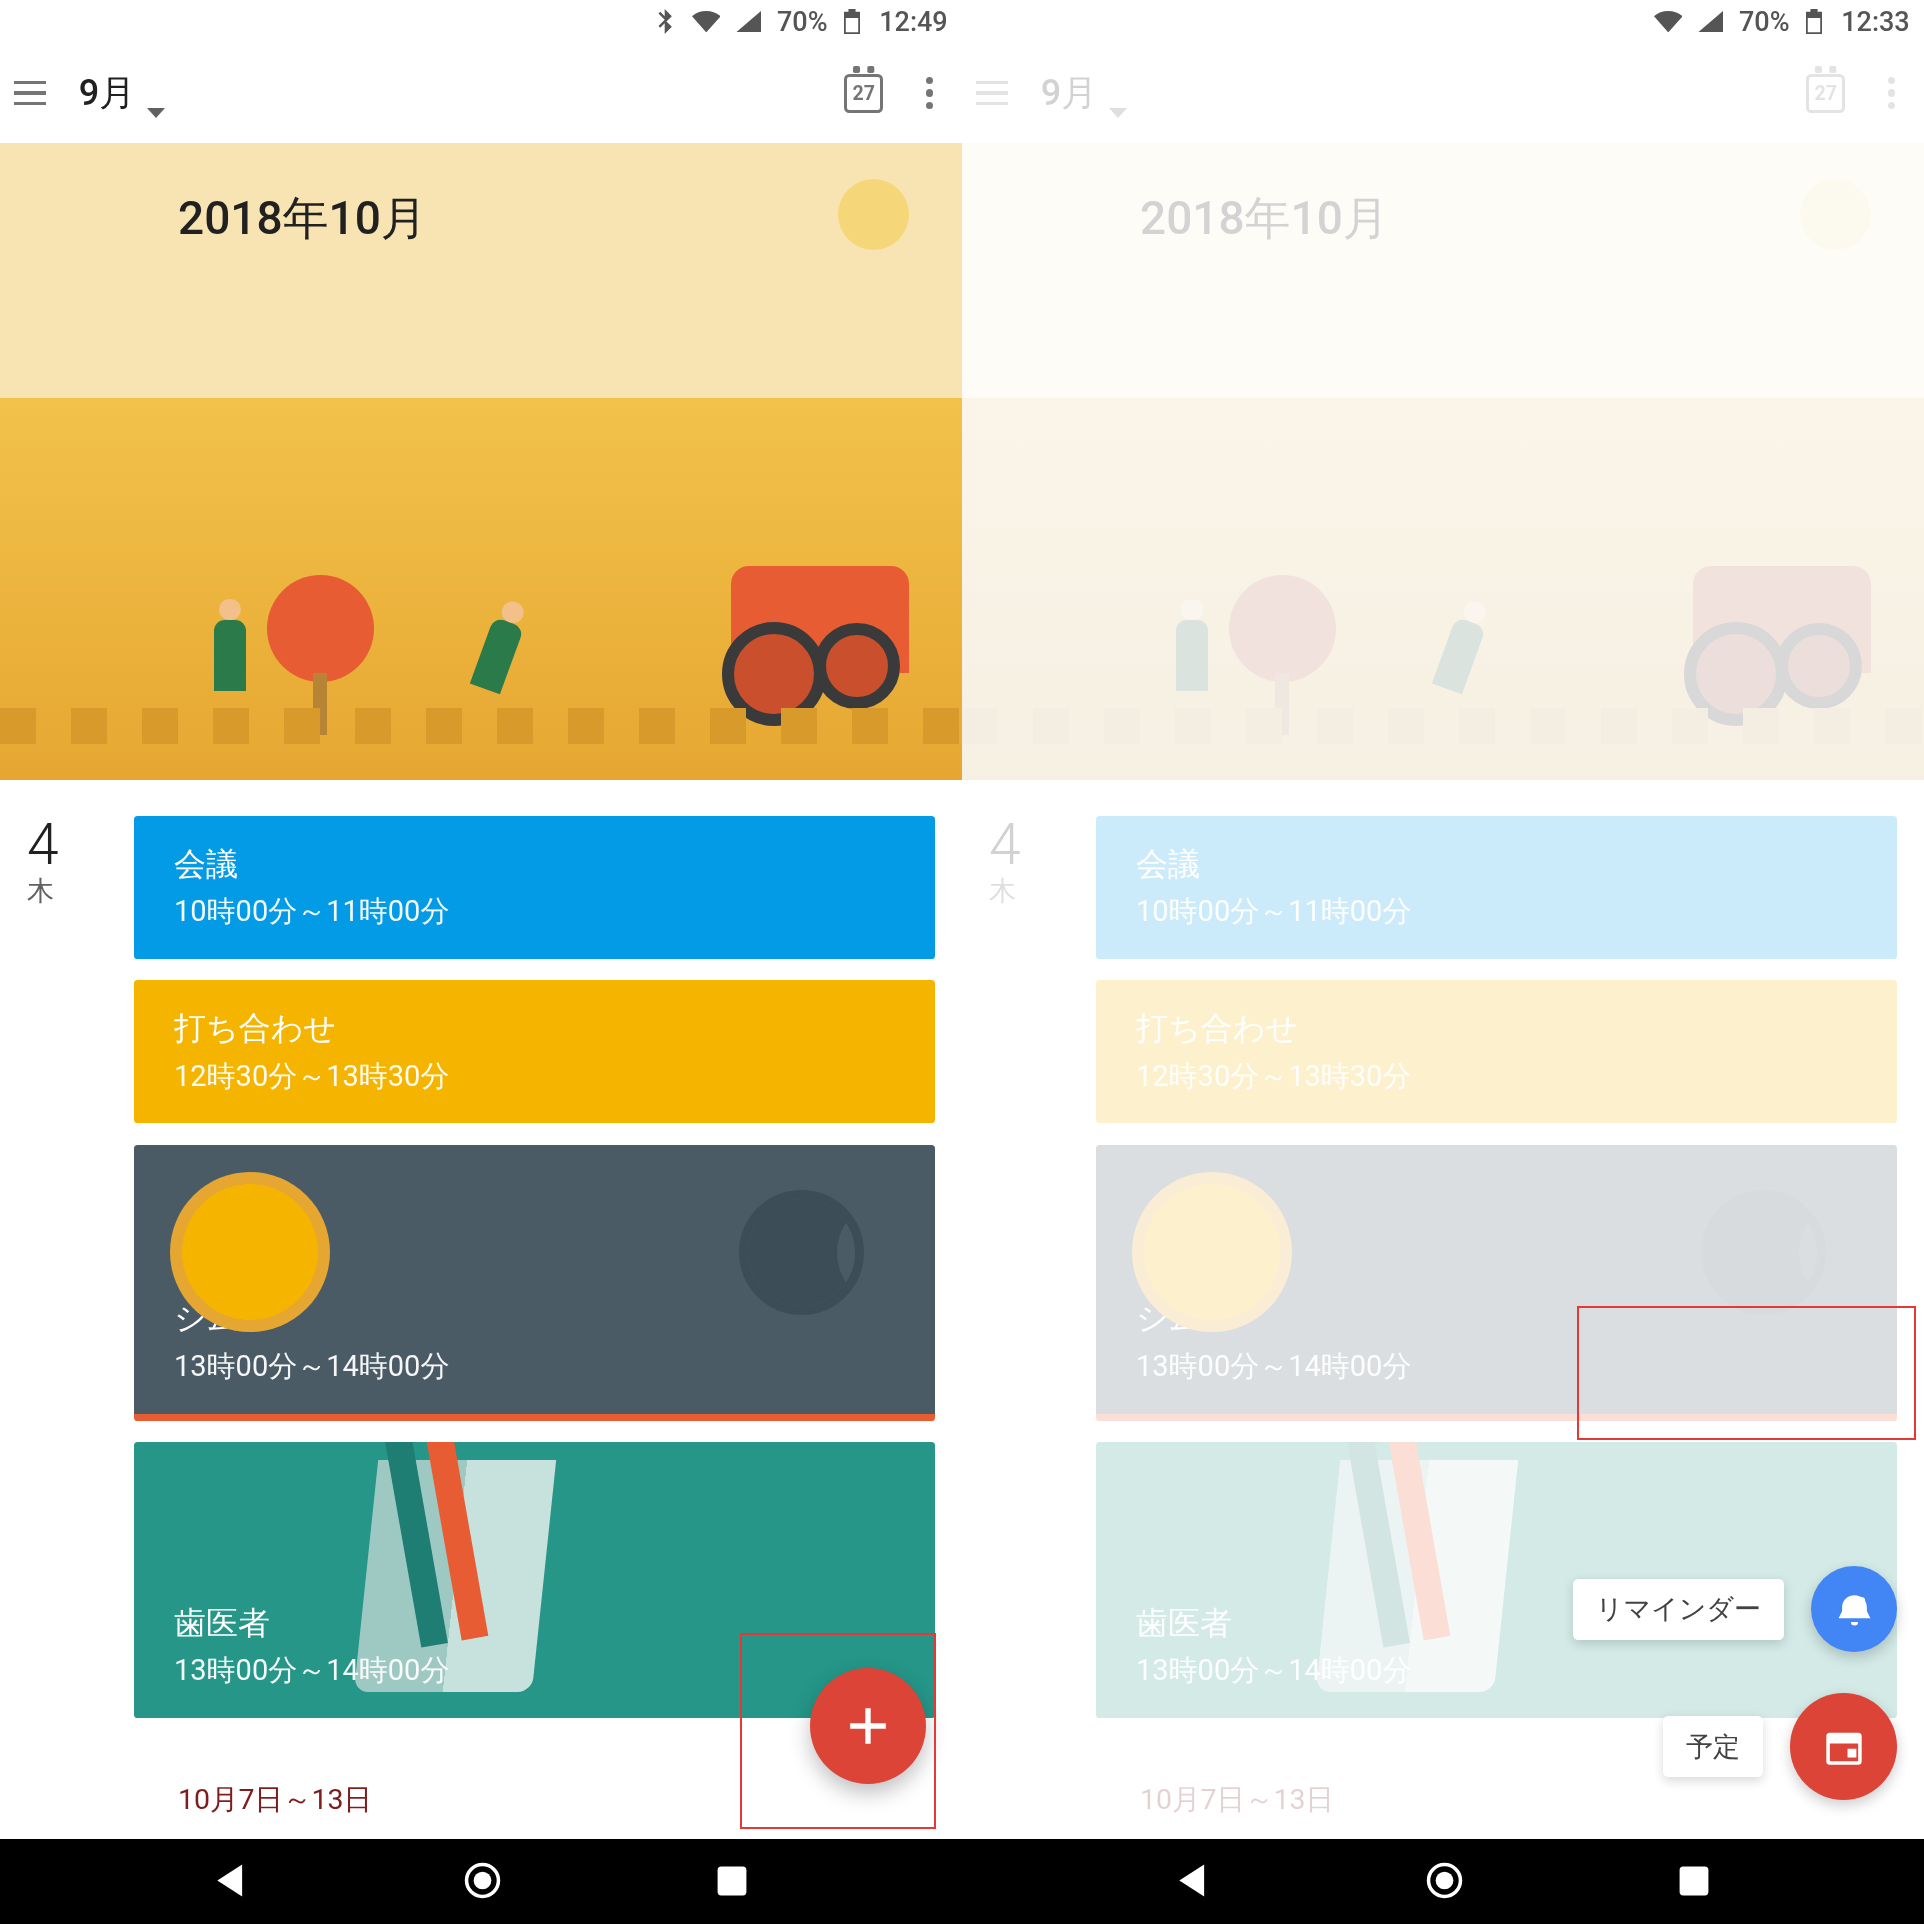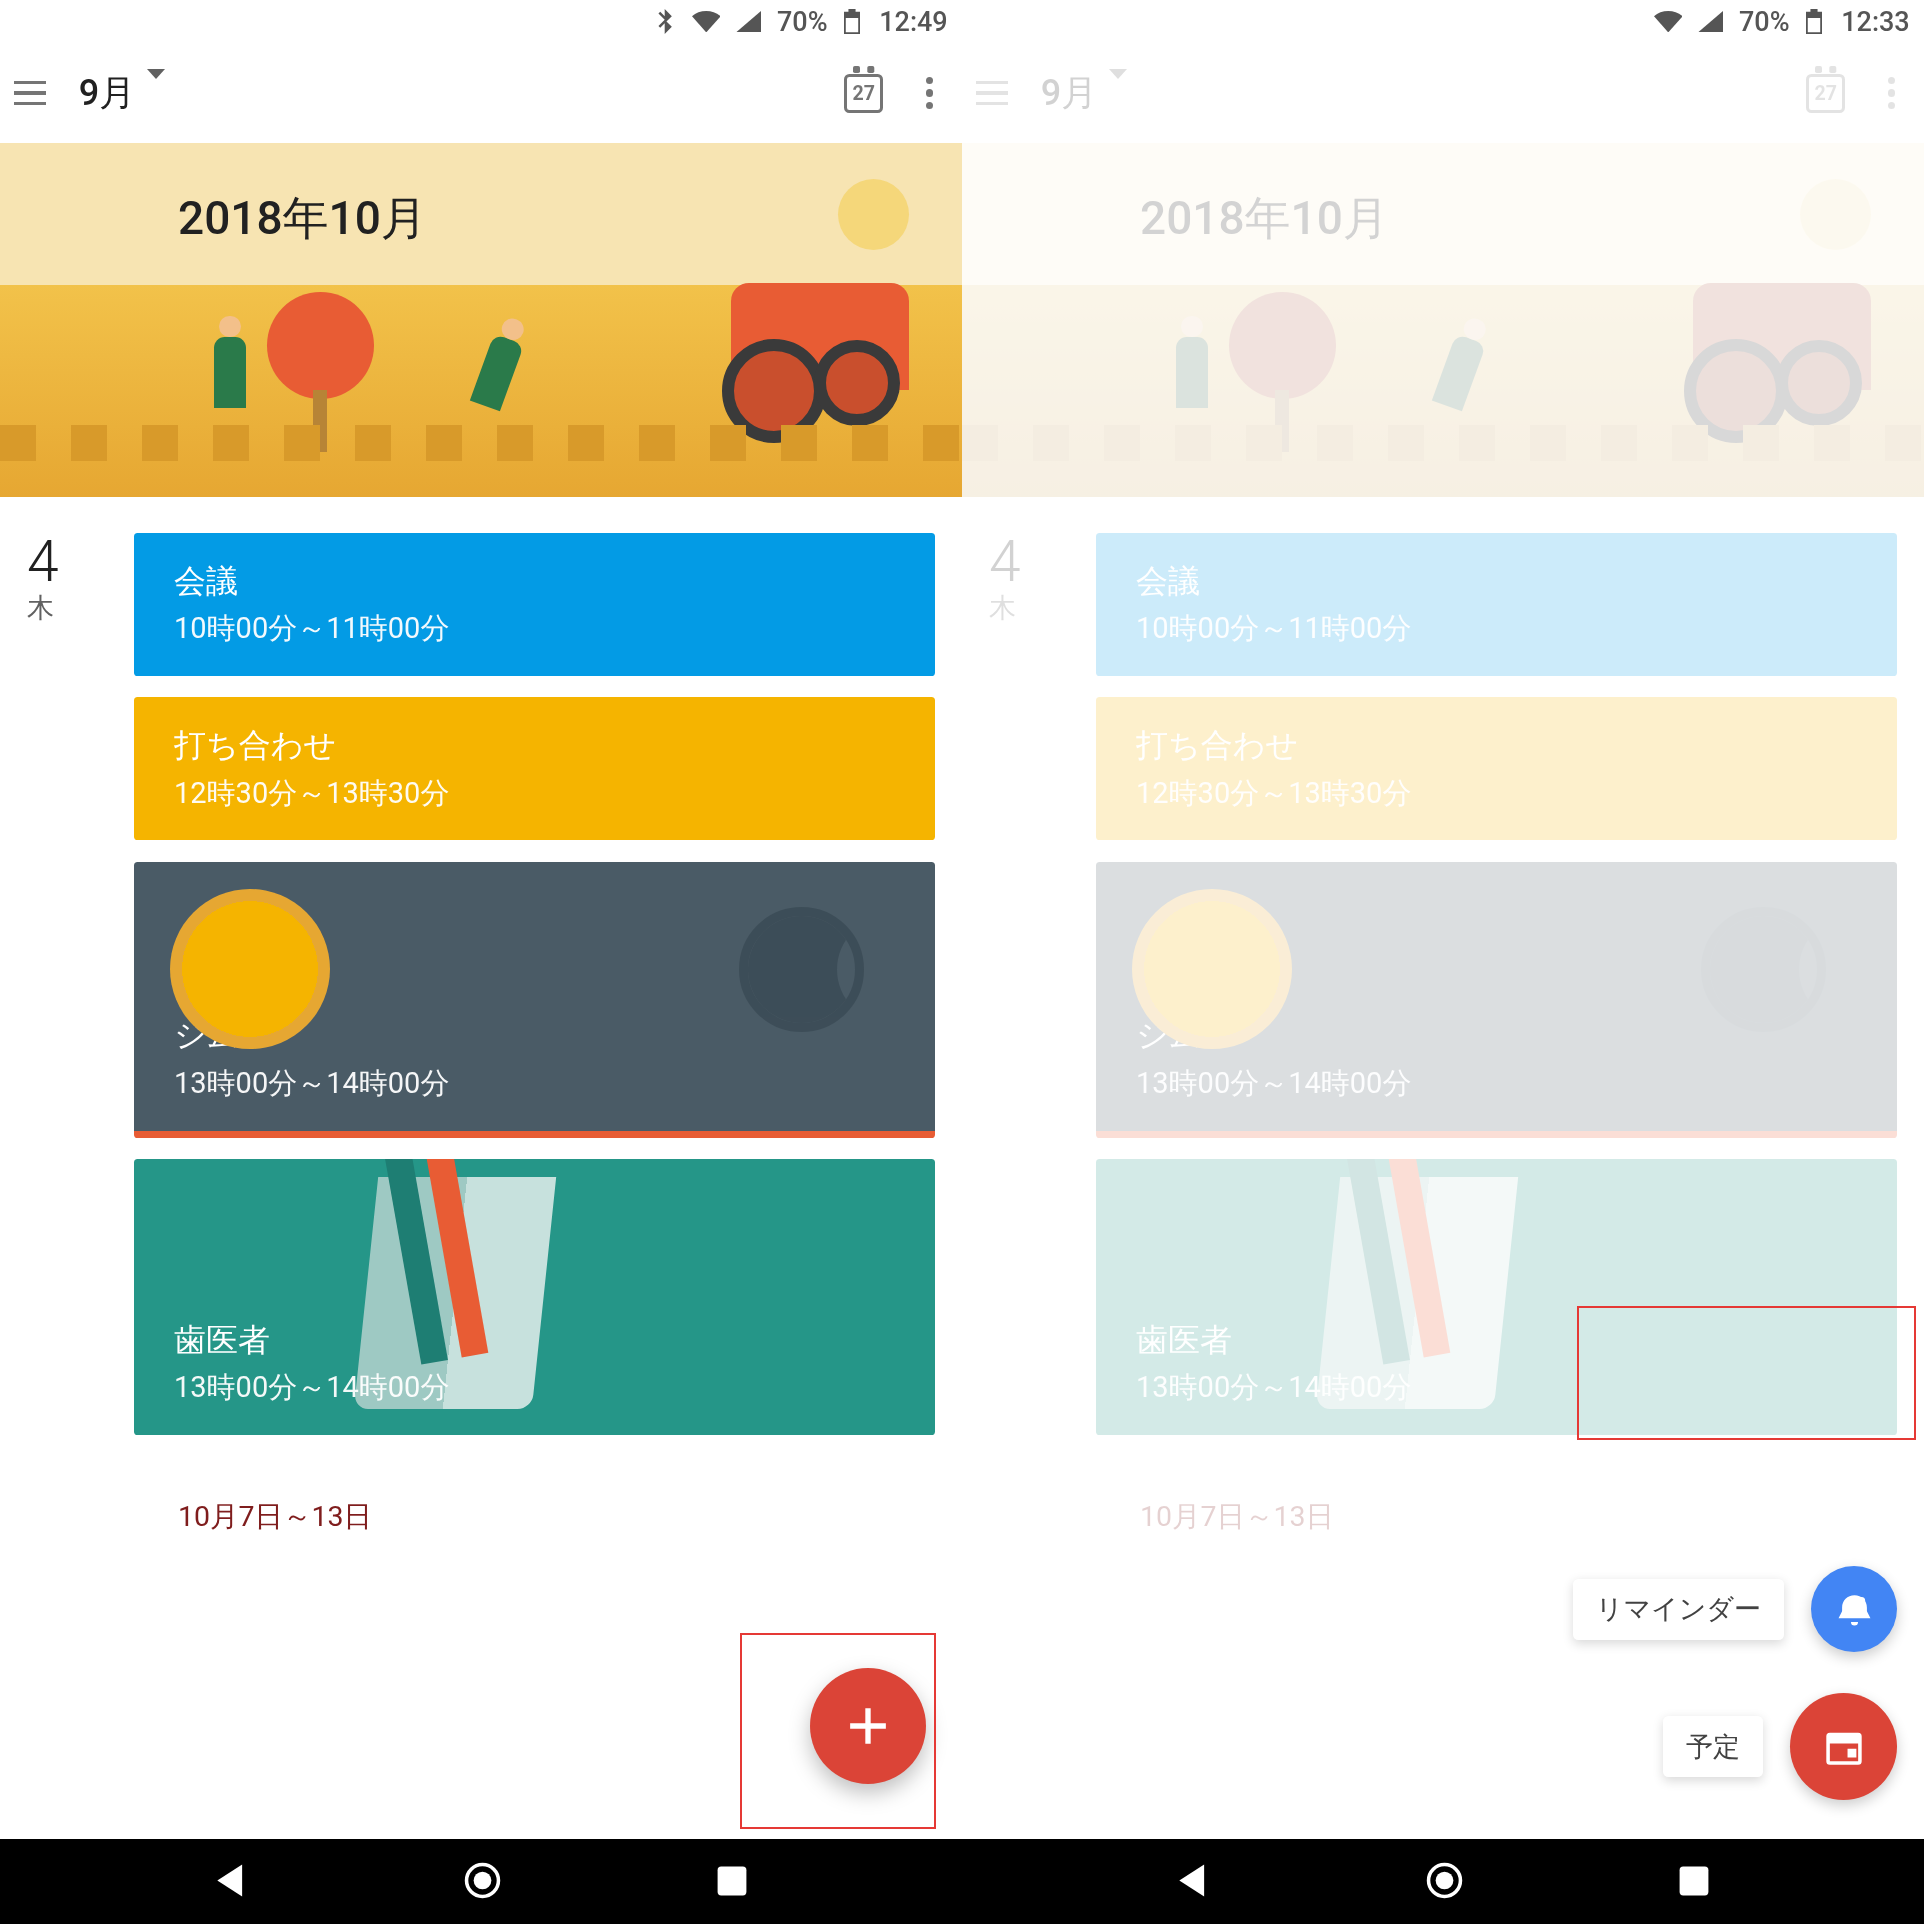--- a/index.html
+++ b/index.html
@@ -59,21 +59,21 @@
     align-items: center;
     padding: 0 14.3px;
     gap: 28.5px;
     background: var(--white);
   }
   .appbar .hamburger,
   .appbar .today-icon,
   .appbar .overflow-icon { color: var(--grey); }
   .appbar .month-switch {
     display: flex;
-    align-items: flex-start;
+    align-items: flex-end;
     gap: 12px;
     font-size: 36px;
     font-weight: 500;
     color: #212121;
     flex: 1 1 auto;
   }
   .appbar .month-switch .tri {
     width: 0; height: 0;
     border-left: 9px solid transparent;
     border-right: 9px solid transparent;
@@ -122,21 +122,21 @@
   }
   .hamburger span {
     display: block;
     height: 3.6px;
     width: 32px;
     background: var(--grey);
   }
 
   
   .month-header {
-    height: 354px;
+    height: 637px;
     position: relative;
     overflow: hidden;
     background: linear-gradient(#f7e4b2 0%, #f7e4b2 40%, #f2c24a 40%, #e6a732 100%);
   }
   .month-header .month-title {
     position: absolute;
     top: 45px; left: 178px;
     font-size: 46px;
     font-weight: 500;
     color: #212121;

